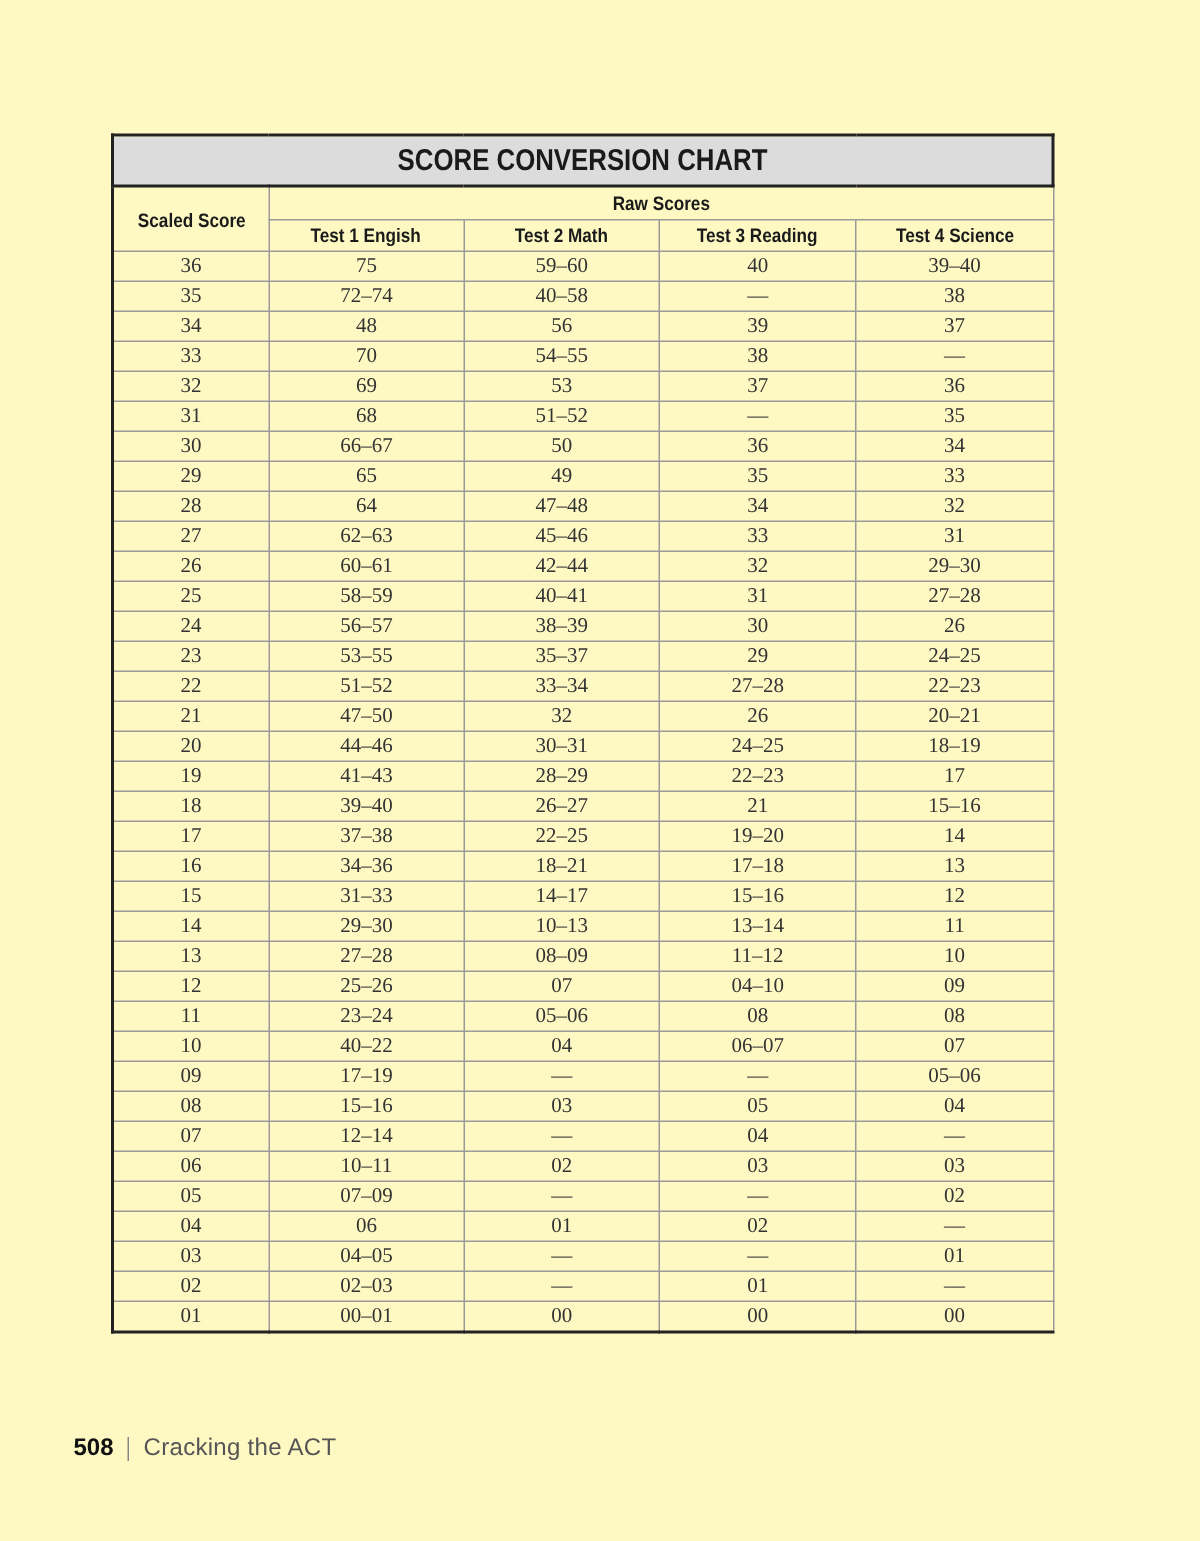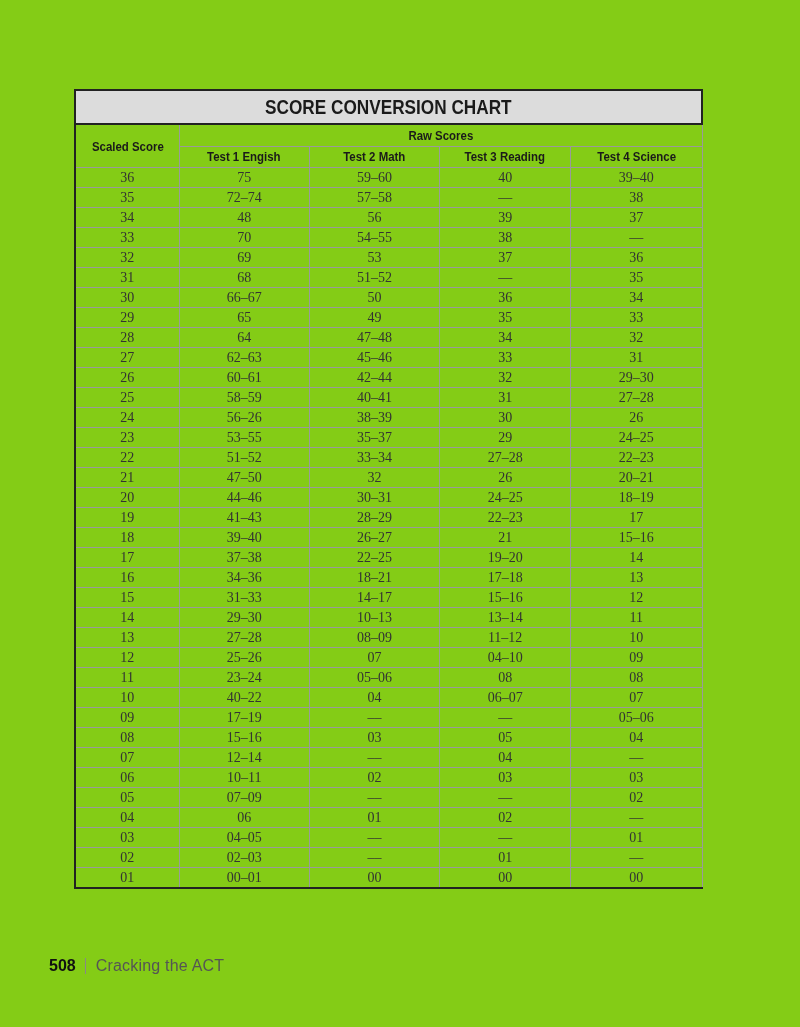--- a/index.html
+++ b/index.html
@@ -1,17 +1,17 @@
 <!DOCTYPE html>
 <html><head>
 <meta charset="utf-8">
 <style>
   html, body { margin: 0; padding: 0; background: #ffffff; }
   body { width: 800px; height: 1027px; position: relative; overflow: hidden; }
-  .page { position: absolute; left: 0; top: 0; width: 800px; height: 1027px; background: #84cc16; }
+  .page { position: absolute; left: 0; top: 0; width: 800px; height: 1027px; background: #fef9c3; }
   table.chart {
     position: absolute;
     left: 74px; top: 89px;
     width: 629px;
     border-collapse: collapse;
     table-layout: fixed;
     border-left: 2px solid #222;
     border-bottom: 2px solid #222;
   }
   table.chart td, table.chart th {
@@ -96,21 +96,21 @@
         <tr class="row">
           <td class="val">36</td>
           <td class="val">75</td>
           <td class="val">59–60</td>
           <td class="val">40</td>
           <td class="val">39–40</td>
         </tr>
         <tr class="row">
           <td class="val">35</td>
           <td class="val">72–74</td>
-          <td class="val">57–58</td>
+          <td class="val">40–58</td>
           <td class="val">––</td>
           <td class="val">38</td>
         </tr>
         <tr class="row">
           <td class="val">34</td>
           <td class="val">48</td>
           <td class="val">56</td>
           <td class="val">39</td>
           <td class="val">37</td>
         </tr>
@@ -172,21 +172,21 @@
         </tr>
         <tr class="row">
           <td class="val">25</td>
           <td class="val">58–59</td>
           <td class="val">40–41</td>
           <td class="val">31</td>
           <td class="val">27–28</td>
         </tr>
         <tr class="row">
           <td class="val">24</td>
-          <td class="val">56–26</td>
+          <td class="val">56–57</td>
           <td class="val">38–39</td>
           <td class="val">30</td>
           <td class="val">26</td>
         </tr>
         <tr class="row">
           <td class="val">23</td>
           <td class="val">53–55</td>
           <td class="val">35–37</td>
           <td class="val">29</td>
           <td class="val">24–25</td>

